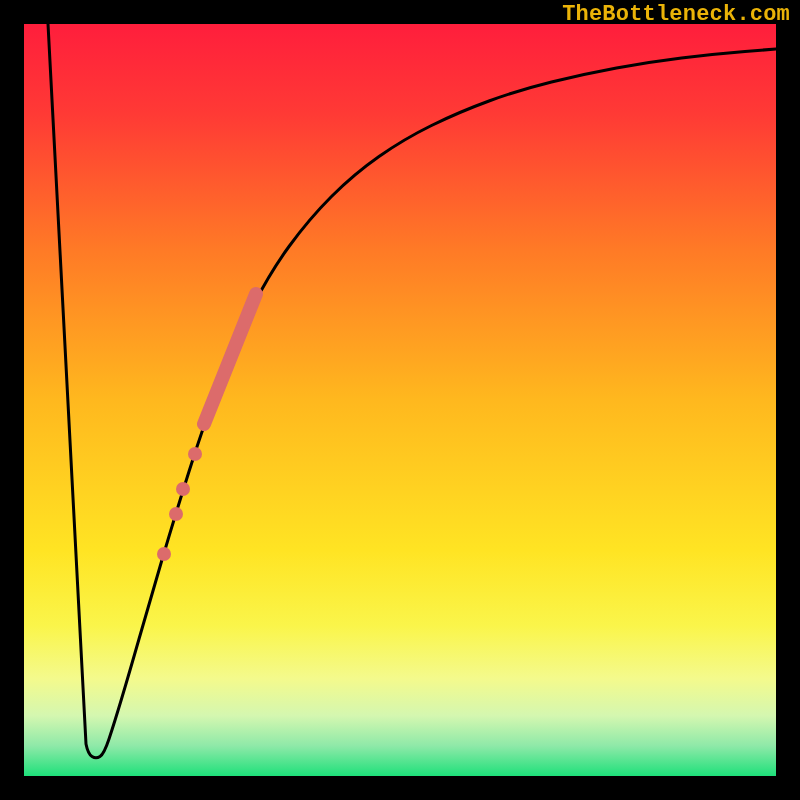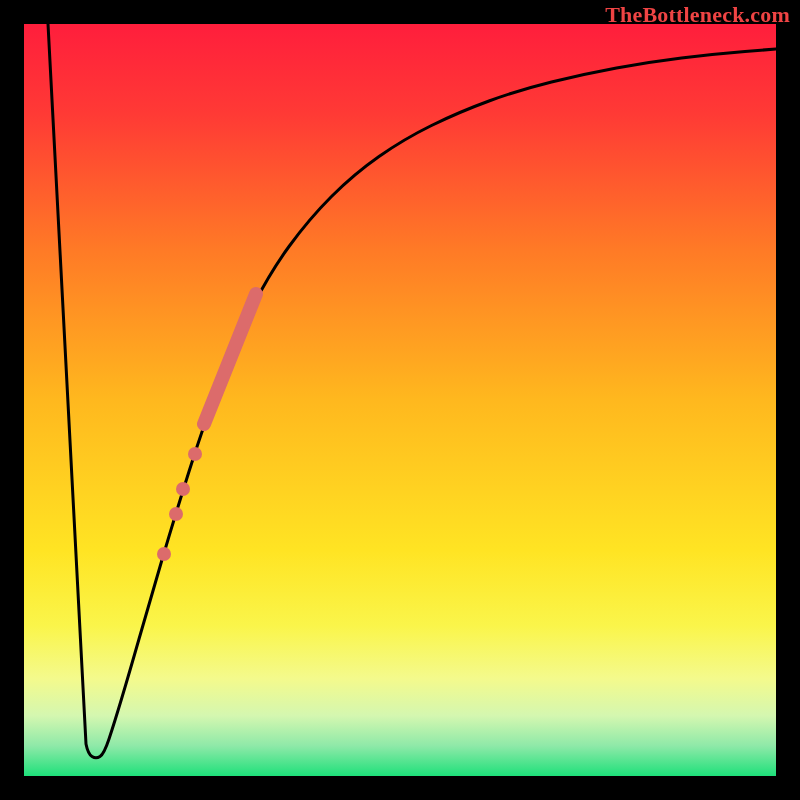--- a/index.html
+++ b/index.html
@@ -23,24 +23,24 @@
     left: 24px;
     top: 24px;
     width: 752px;
     height: 752px;
     overflow: hidden;
   }
   .watermark {
     position: absolute;
     top: 2px;
     right: 10px;
-    font-family: Liberation Serif, serif;
+    font-family: Liberation Mono, monospace;
     font-size: 22px;
     font-weight: 600;
-    color: #ef4444;
+    color: #eab308;
     letter-spacing: 0.2px;
     z-index: 5;
   }
   svg {
     position: absolute;
     left: 0;
     top: 0;
   }
 </style>
 </head>

